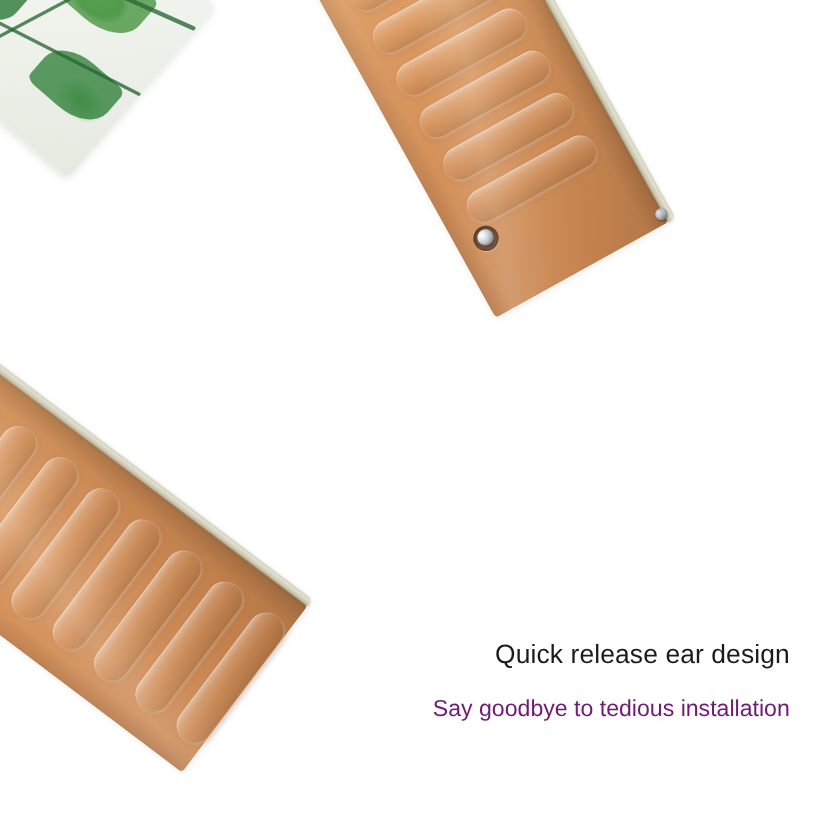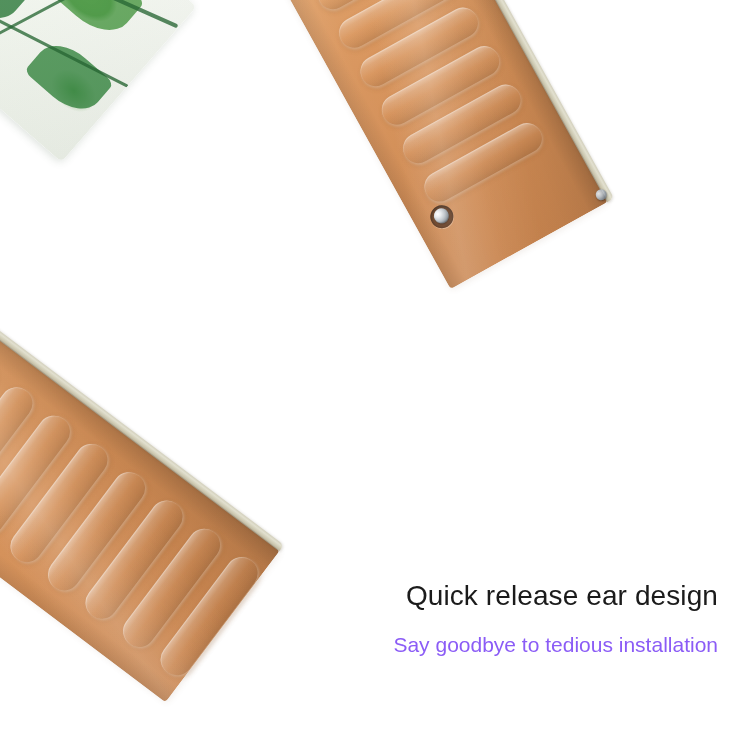--- a/index.html
+++ b/index.html
@@ -166,31 +166,31 @@
 
   
   #text-block {
     position: absolute;
     right: 32px;
     top: 576px;
     width: 470px;
     text-align: right;
   }
   #headline {
-    font-size: 28px;
+    font-size: 24px;
     line-height: 40px;
     color: #1b1b1b;
     font-weight: 400;
     letter-spacing: 0.1px;
     white-space: nowrap;
   }
   .subline {
     font-size: 21px;
     line-height: 28px;
-    color: #8b5cf6;
+    color: #701a75;
     font-weight: 400;
     white-space: nowrap;
   }
   #sub-1 { margin-top: 15px; }
 </style>
 </head>
 <body>
 
 <div id="stage">
 

